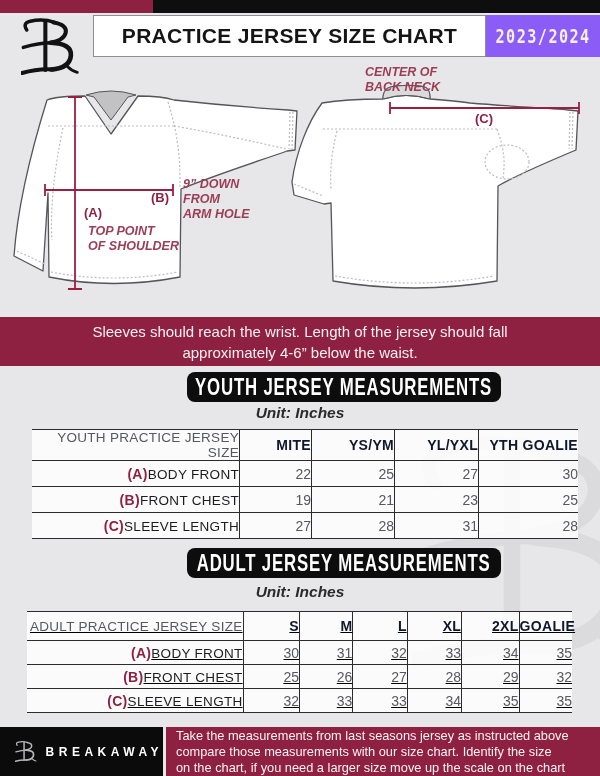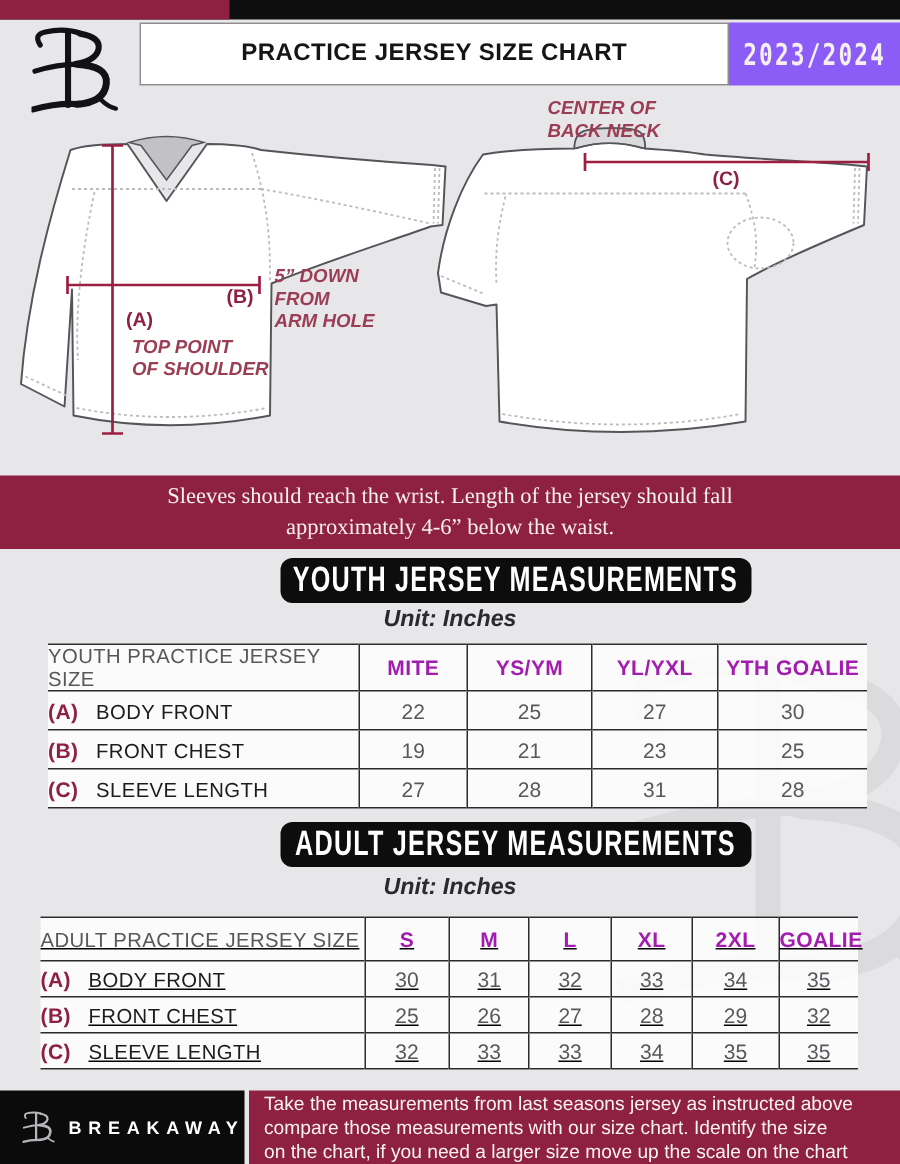--- a/index.html
+++ b/index.html
@@ -10,63 +10,63 @@
   
   .topstrip { position:absolute; left:0; top:0; width:600px; height:13px; background:#0e0e0f; }
   .topstrip-maroon { position:absolute; left:0; top:0; width:153px; height:13px; background:#8e2142; }
 
   
   .header-logo { position:absolute; left:21px; top:16px; width:58px; height:64px; z-index:4; }
   .title-box {
     position:absolute; left:93px; top:15px; width:391px; height:40px; background:#ffffff;
     border:1px solid #8d8d90; display:flex; align-items:center; justify-content:center; z-index:4;
   }
-  .title-box span { font-size:16px; font-weight:bold; letter-spacing:0.3px; color:#151515; white-space:nowrap; }
+  .title-box span { font-size:21px; font-weight:bold; letter-spacing:0.3px; color:#151515; white-space:nowrap; }
   .year-box {
     position:absolute; left:486px; top:15px; width:114px; height:42px; background:#8b5cf6;
     display:flex; align-items:center; justify-content:center; z-index:4;
   }
   .year-box span {
     font-family:"DejaVu Sans Mono", monospace; font-weight:bold; color:#f6eff2;
     font-size:16px; letter-spacing:1.5px; display:inline-block; transform:scale(0.95,1.25);
   }
 
   
   .diagram-svg { position:absolute; left:0; top:60px; width:600px; height:256px; z-index:2; }
   .dlabel { position:absolute; z-index:3; color:#8e2142; font-weight:bold; font-size:13px; }
   .dcap { position:absolute; z-index:3; color:#9c3d56; font-style:italic; font-weight:bold; font-size:12.5px; line-height:15px; }
 
   
   .banner {
     position:absolute; left:0; top:317px; width:600px; height:49px; background:#8e2142; z-index:2;
     display:flex; flex-direction:column; align-items:center; justify-content:center;
   }
-  .banner div { color:#f7f0f2; font-size:15px; line-height:21px; white-space:nowrap;font-family:Liberation Serif, serif; }
+  .banner div { color:#f7f0f2; font-size:15px; line-height:21px; white-space:nowrap; }
 
   
   .hbox {
     position:absolute; left:50%; transform:translateX(-50%); width:314px; height:30px;
     background:#0d0d0d; border-radius:8px; display:flex; align-items:center; justify-content:center; z-index:2;margin-left:44px;
   }
   .hbox span {
     color:#ffffff; font-weight:bold; font-size:21px; letter-spacing:1px; white-space:nowrap;
     display:inline-block; transform:scale(0.8,1.12);
   }
   .unit-line {
     position:absolute; left:0; width:600px; text-align:center; z-index:2;
     font-style:italic; font-size:15.5px; font-weight:bold; color:#2a2a2c;
   }
 
   
   table.size { position:absolute; border-collapse:collapse; table-layout:fixed; z-index:2; background:rgba(255,255,255,0.82); }
-  table.size td, table.size th { padding:0; margin:0; }
+  table.size td, table.size th { padding:0; margin:0;text-align:right; }
   table.size tr { border-bottom:1.5px solid #2b2b2d; }
   table.size tr.head { border-top:1.5px solid #2b2b2d; }
   td.val, th.col { border-left:1.5px solid #2b2b2d; text-align:center; }
-  th.col { font-size:14px; font-weight:bold; color:#a21caf; letter-spacing:0.3px; }
+  th.col { font-size:14px; font-weight:bold; color:#0f172a; letter-spacing:0.3px; }
   th.sizelabel { font-size:13.5px; font-weight:normal; color:#57585b; text-align:left; padding-left:14px; letter-spacing:0.3px; }
   td.rowlabel { text-align:left; padding-left:24px; font-size:13.5px; color:#1c1c1e; letter-spacing:0.3px; white-space:nowrap; }
   td.rowlabel .key { color:#8e2142; font-weight:bold; font-size:14px; display:inline-block; width:32px; }
   td.val { font-size:14px; color:#57585b; }
   #youth-table { left:32px; top:429px; width:542px; }
   #youth-table tr { height:26px; } #youth-table tr.head { height:28px; }
   #adult-table { left:27px; top:611px; width:545px;text-decoration:underline; }
   #adult-table tr { height:24px; } #adult-table tr.head { height:29px; }
 
   
@@ -164,21 +164,21 @@
     </g>
   </svg>
 
   <div class="dlabel" style="left:84px; top:205px;">(A)</div>
   <div class="dcap" style="left:88px; top:224px;">
     <div>TOP POINT</div>
     <div>OF SHOULDER</div>
   </div>
   <div class="dlabel" style="left:151px; top:190px;">(B)</div>
   <div class="dcap" style="left:183px; top:177px;">
-    <div>5” DOWN</div>
+    <div>9” DOWN</div>
     <div>FROM</div>
     <div>ARM HOLE</div>
   </div>
   <div class="dcap" style="left:365px; top:65px;">
     <div>CENTER OF</div>
     <div>BACK NECK</div>
   </div>
   <div class="dlabel" style="left:475px; top:111px;">(C)</div>
 
   <div class="banner">

